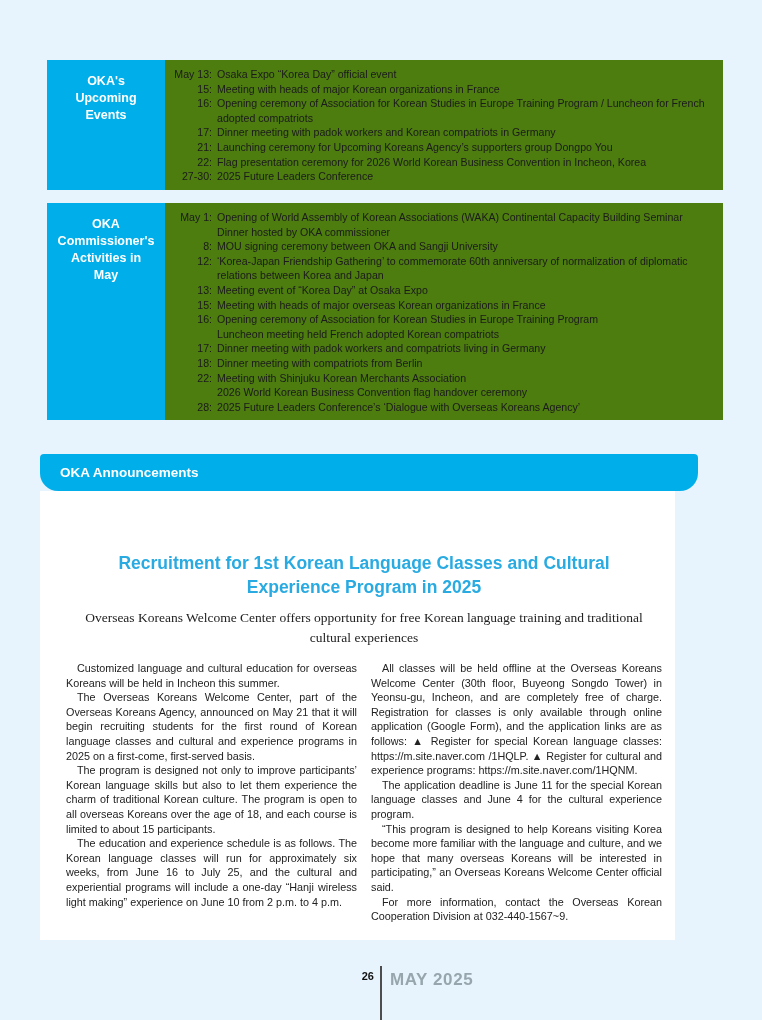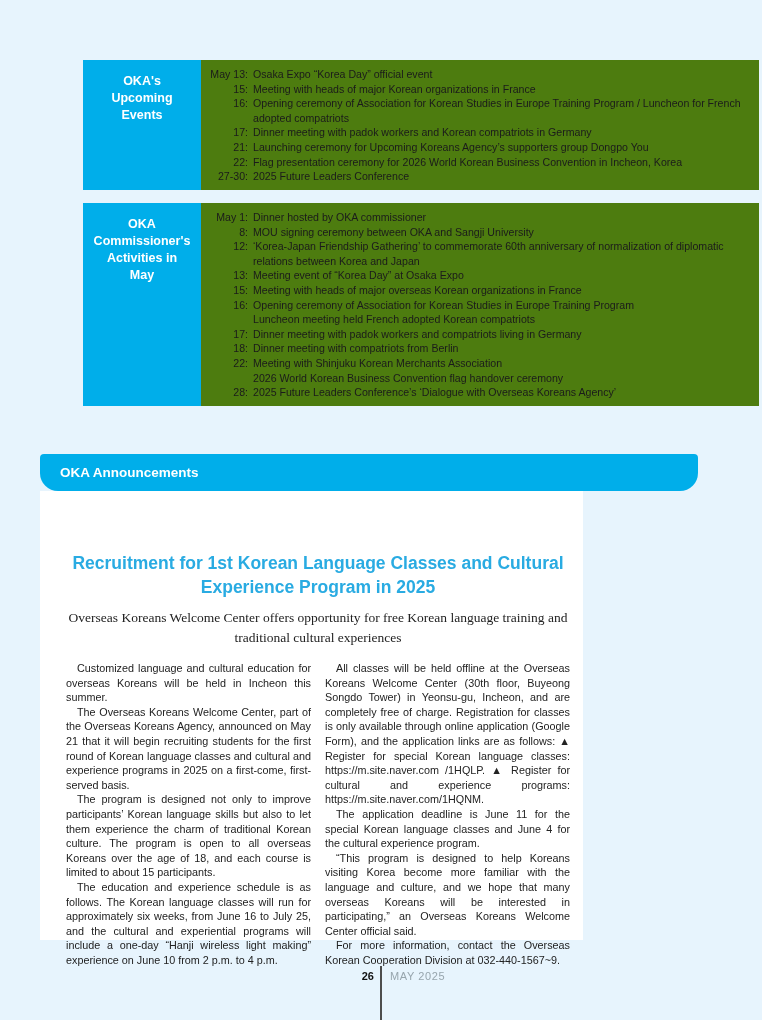--- a/index.html
+++ b/index.html
@@ -3,21 +3,21 @@
 <meta charset="utf-8">
 <style>
   html,body { margin:0; padding:0; }
   body {
     width:762px; height:1020px; position:relative; overflow:hidden;
     background:#e7f4fd;
     font-family:"Liberation Sans", sans-serif;
     -webkit-font-smoothing:antialiased;
   }
   
-  .info-block { position:absolute; left:47px; width:676px; display:flex; align-items:stretch;margin-left:36px; }
+  .info-block { position:absolute; left:47px; width:676px; display:flex; align-items:stretch; }
   #events-block { top:60px; }
   #activities-block { top:203px; }
   .side-label {
     width:118px; flex:0 0 118px; background:#00aeea; color:#ffffff;
     font-weight:bold; font-size:12.5px; line-height:17px; text-align:center;
     padding-top:13px; box-sizing:border-box; white-space:pre-line;
   }
   .list-area { flex:1; background:#4d7c0f; padding:7px 10px 6px 6px; box-sizing:border-box; }
   .ev-row { display:flex; font-size:10.6px; line-height:14.6px; color:#1b1b1b; }
   .ev-date { flex:0 0 41px; text-align:right; white-space:nowrap; }
@@ -25,21 +25,21 @@
   .ev-sub { display:block; }
   
   #banner {
     position:absolute; left:40px; top:454px; width:658px; height:37px;
     background:#00aeea; border-radius:4px 4px 18px 18px;
     color:#ffffff; font-weight:bold; font-size:13.5px; line-height:37px;
     padding-left:20px; box-sizing:border-box;
   }
   
   #panel {
-    position:absolute; left:40px; top:491px; width:543px; height:449px;
+    position:absolute; left:40px; top:491px; width:635px; height:449px;
     background:#ffffff; box-sizing:border-box; padding:0 13px 0 26px;
   }
   .article-title {
     margin:60px auto 0; max-width:565px; text-align:center;
     color:#29abe2; font-size:17.5px; font-weight:bold; line-height:24px;
   }
   .article-subtitle {
     margin:9px auto 0; max-width:600px; text-align:center;
     font-family:"Liberation Serif", serif; font-size:13.5px; line-height:20px; color:#222222;
   }
@@ -52,21 +52,21 @@
   
   #page-num {
     position:absolute; left:338px; top:970px; width:36px; text-align:right;
     font-size:11px; font-weight:bold; color:#111111;
   }
   #footer-divider {
     position:absolute; left:380px; top:966px; width:2px; height:54px; background:#4d4d4d;
   }
   #issue-label {
     position:absolute; left:390px; top:970px;
-    font-size:11px; font-weight:normal; color:#97a5ad; letter-spacing:0.6px;
+    font-size:17px; font-weight:bold; color:#97a5ad; letter-spacing:0.6px;
   }
 </style>
 </head>
 <body>
 
 <div class="info-block" id="events-block">
   <div class="side-label">OKA's
 Upcoming
 Events</div>
   <div class="list-area">
@@ -110,21 +110,21 @@
 
 <div class="info-block" id="activities-block">
   <div class="side-label">OKA
 Commissioner's
 Activities in
 May</div>
   <div class="list-area">
 
       <div class="ev-row">
         <span class="ev-date">May 1:</span>
-        <span class="ev-text"><span class="ev-sub">Dinner hosted by OKA commissioner</span></span>
+        <span class="ev-text"><span>Opening of World Assembly of Korean Associations (WAKA) Continental Capacity Building Seminar</span><span class="ev-sub">Dinner hosted by OKA commissioner</span></span>
       </div>
 
       <div class="ev-row">
         <span class="ev-date">8:</span>
         <span class="ev-text"><span>MOU signing ceremony between OKA and Sangji University</span></span>
       </div>
 
       <div class="ev-row">
         <span class="ev-date">12:</span>
         <span class="ev-text"><span>‘Korea-Japan Friendship Gathering’ to commemorate 60th anniversary of normalization of diplomatic relations between Korea and Japan</span></span>

